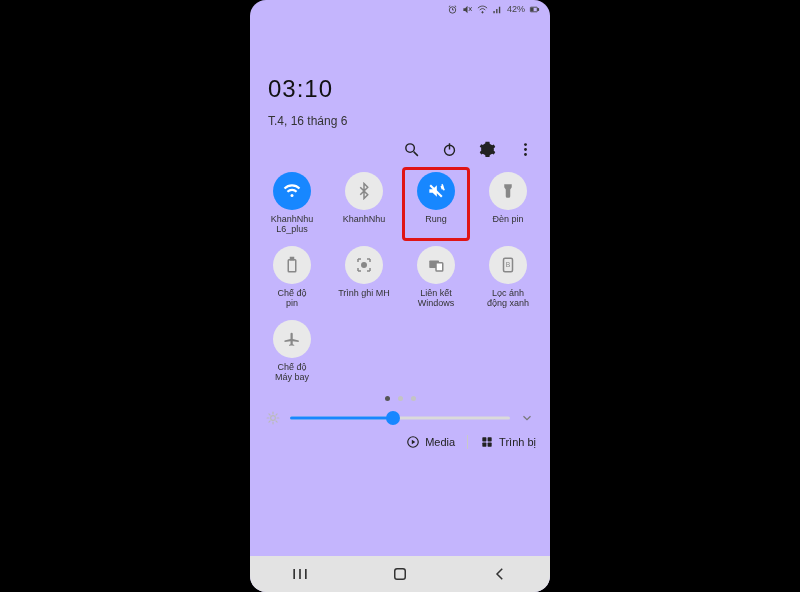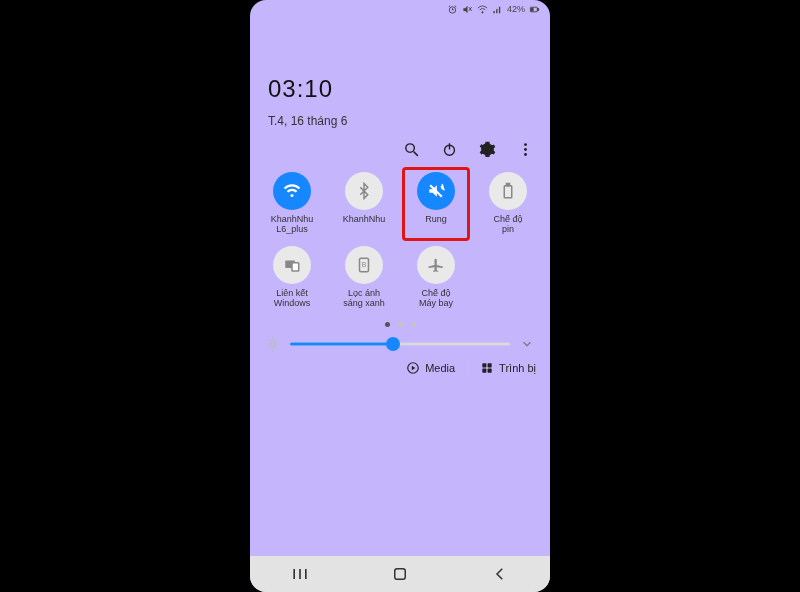--- a/index.html
+++ b/index.html
@@ -258,47 +258,64 @@
           <svg viewBox="0 0 24 24" width="20" height="20" fill="currentColor">
             <path d="M4 10h4l5-5v14l-5-5H4z"></path>
             <line x1="5" y1="5" x2="19" y2="19" stroke="currentColor" stroke-width="2.5"></line>
             <path d="M18 6c1 1 1 3 2 4M19 4c2 2 1 5 3 7" fill="none" stroke="currentColor" stroke-width="1.8"></path>
           </svg>
         </div>
         <div class="qs-label">Rung</div>
       </div>
       <div class="qs">
         <div class="circle">
+          <svg viewBox="0 0 24 24" width="18" height="18" fill="currentColor">
+            <path d="M7 3h10v4l-2 3v9a2 2 0 01-2 2h-2a2 2 0 01-2-2v-9L7 7z"></path>
+          </svg>
+        </div>
+        <div class="qs-label">Đèn pin</div>
+      </div>
+      <div class="qs">
+        <div class="circle">
           <svg viewBox="0 0 24 24" width="18" height="18" fill="none" stroke="currentColor" stroke-width="2">
             <rect x="7" y="5" width="10" height="16" rx="1"></rect>
             <rect x="10" y="2" width="4" height="3" fill="currentColor"></rect>
           </svg>
         </div>
         <div class="qs-label">Chế độ
 pin</div>
       </div>
       <div class="qs">
         <div class="circle">
+          <svg viewBox="0 0 24 24" width="18" height="18" fill="none" stroke="currentColor" stroke-width="2">
+            <path d="M4 4h4M4 4v4M20 4h-4M20 4v4M4 20h4M4 20v-4M20 20h-4M20 20v-4"></path>
+            <circle cx="12" cy="12" r="3" fill="currentColor"></circle>
+          </svg>
+        </div>
+        <div class="qs-label">Trình ghi MH</div>
+      </div>
+      <div class="qs">
+        <div class="circle">
           <svg viewBox="0 0 24 24" width="18" height="18" fill="currentColor">
             <rect x="3" y="6" width="13" height="10" rx="1"></rect>
             <rect x="12" y="9" width="9" height="11" rx="1" fill="white" stroke="currentColor" stroke-width="2"></rect>
           </svg>
         </div>
         <div class="qs-label">Liên kết
 Windows</div>
       </div>
       <div class="qs">
         <div class="circle">
           <svg viewBox="0 0 24 24" width="18" height="18" fill="currentColor">
             <rect x="6" y="3" width="12" height="18" rx="2" fill="none" stroke="currentColor" stroke-width="2"></rect>
             <text x="12" y="15" font-size="9" text-anchor="middle" fill="currentColor" font-family="sans-serif">B</text>
           </svg>
         </div>
         <div class="qs-label">Lọc ánh
-sáng xanh</div>
+động xanh</div>
       </div>
       <div class="qs">
         <div class="circle">
           <svg viewBox="0 0 24 24" width="18" height="18" fill="currentColor">
             <path d="M21 14l-8-2V5a1.5 1.5 0 00-3 0v7l-8 2v2l8-1v4l-2 1v1l3.5-.5L15 21v-1l-2-1v-4l8 1z"></path>
           </svg>
         </div>
         <div class="qs-label">Chế độ
 Máy bay</div>
       </div>

